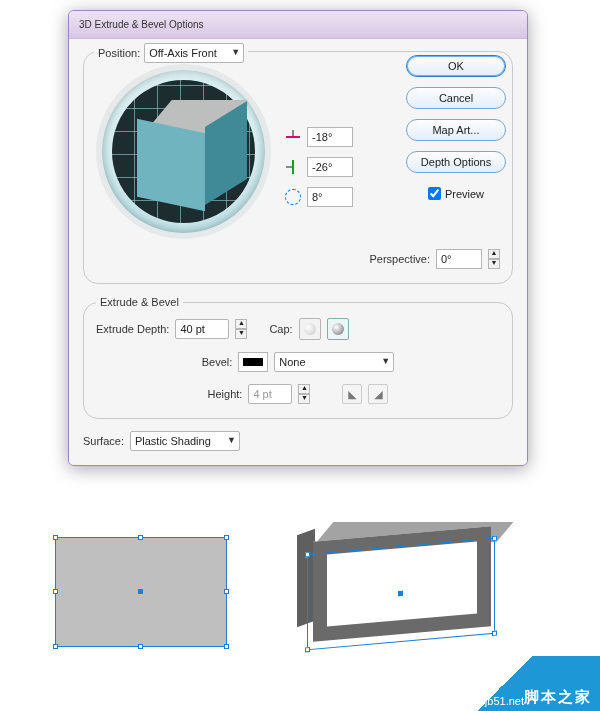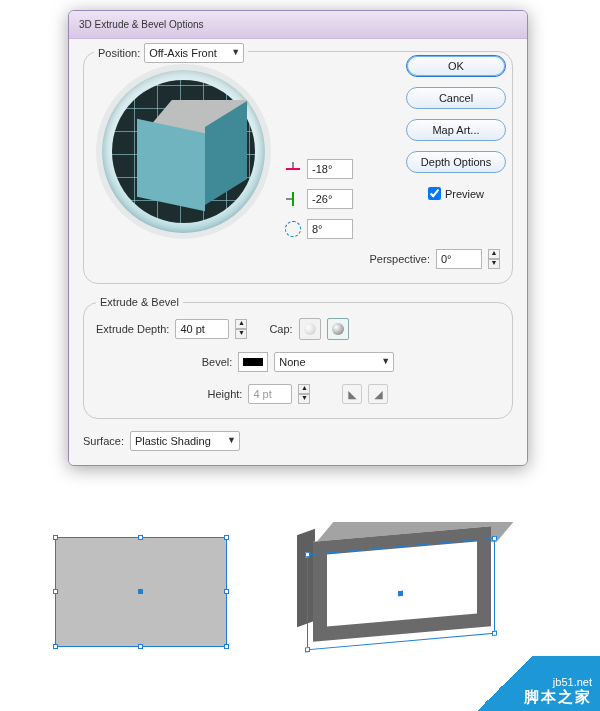--- a/index.html
+++ b/index.html
@@ -11,21 +11,21 @@
   legend{font-size:11px;padding:0 4px;color:#333;background:#f5f5f5}
   .row{display:flex;align-items:center;gap:6px}
   label{font-size:11px;color:#333}
   select,input[type=text]{height:20px;border:1px solid #b5b5b5;background:#fff;border-radius:2px;font-size:11px;padding:0 4px}
   select{padding-right:16px}
   .dropdown{position:relative;display:inline-block}
   .dropdown select{appearance:none}
   .dd-arrow{position:absolute;right:4px;top:4px;pointer-events:none;font-size:9px;color:#333}
   .pos-fs{padding-top:6px}
   .pos-head{position:absolute;top:-9px;left:10px;display:flex;align-items:center;gap:4px;background:#f5f5f5;padding:0 4px}
-  .preview-row{display:flex;align-items:flex-end;gap:14px;margin-top:6px}
+  .preview-row{display:flex;align-items:center;gap:14px;margin-top:6px}
   .preview3d{width:175px;height:175px;border-radius:50%;background:radial-gradient(circle at 50% 45%,#e9f3f5 0,#d9eef1 60%,#b9dde2 72%,#6b898e 100%);border:6px solid #e5e9ea;box-shadow:inset 0 0 8px rgba(0,0,0,0.25);position:relative;overflow:hidden}
   .grid{position:absolute;inset:10px;border-radius:50%;background:
     repeating-linear-gradient(0deg,transparent 0 22px,rgba(150,210,215,0.6) 22px 23px),
     repeating-linear-gradient(90deg,transparent 0 22px,rgba(150,210,215,0.6) 22px 23px),
     #1d2c2e}
   .cube{position:absolute;left:45px;top:48px}
   .face{position:absolute}
   .ft{width:80px;height:40px;background:#bdbfbf;transform:skewX(-40deg);left:8px;top:-18px}
   .ff{width:68px;height:78px;background:#6fb4bf;left:-10px;top:8px;transform:skewY(12deg)}
   .fs{width:42px;height:78px;background:#3f8a96;left:58px;top:-4px;transform:skewY(-32deg)}
@@ -61,21 +61,21 @@
   .rect{width:172px;height:110px;background:#bfbfbf;border:1px solid #1e7fd6;position:relative}
   .hnd{width:5px;height:5px;background:#fff;border:1px solid #1e7fd6;position:absolute}
   .h-tl{left:-3px;top:-3px}.h-tr{right:-3px;top:-3px}.h-bl{left:-3px;bottom:-3px}.h-br{right:-3px;bottom:-3px}
   .h-tm{left:calc(50% - 3px);top:-3px}.h-bm{left:calc(50% - 3px);bottom:-3px}.h-ml{left:-3px;top:calc(50% - 3px)}.h-mr{right:-3px;top:calc(50% - 3px)}
   .h-c{left:calc(50% - 3px);top:calc(50% - 3px);background:#1e7fd6}
   .box3d{position:relative;width:220px;height:140px}
   .b-top{position:absolute;width:180px;height:20px;background:#a3a3a3;transform:skewX(-40deg);left:28px;top:0}
   .b-left{position:absolute;width:18px;height:92px;background:#5f5f5f;left:0;top:10px;transform:skewY(-20deg)}
   .b-front{position:absolute;width:178px;height:100px;background:#fff;border:14px solid #6a6a6a;left:16px;top:12px;transform:skewY(-5deg)}
   .sel-box{position:absolute;border:1px solid #1e7fd6;left:10px;top:24px;width:188px;height:96px;transform:skewY(-5deg)}
-  .watermark{position:absolute;right:0;bottom:0;width:150px;height:55px;background:linear-gradient(135deg,transparent 40%,#1d97d5 40%);display:flex;flex-direction:column;align-items:flex-end;justify-content:flex-end;padding:4px 8px;color:#fff}
+  .watermark{position:absolute;right:0;bottom:0;width:150px;height:55px;background:linear-gradient(135deg,transparent 40%,#1d97d5 40%);display:flex;align-items:flex-end;justify-content:flex-end;padding:4px 8px;color:#fff}
   .watermark span{color:#fff;font-size:11px}
   .watermark .cn{font-size:15px;font-weight:bold;letter-spacing:2px}
 </style>
 </head>
 <body>
 
 <div class="dialog">
   <div class="titlebar">3D Extrude &amp; Bevel Options</div>
 
   <div class="content">

